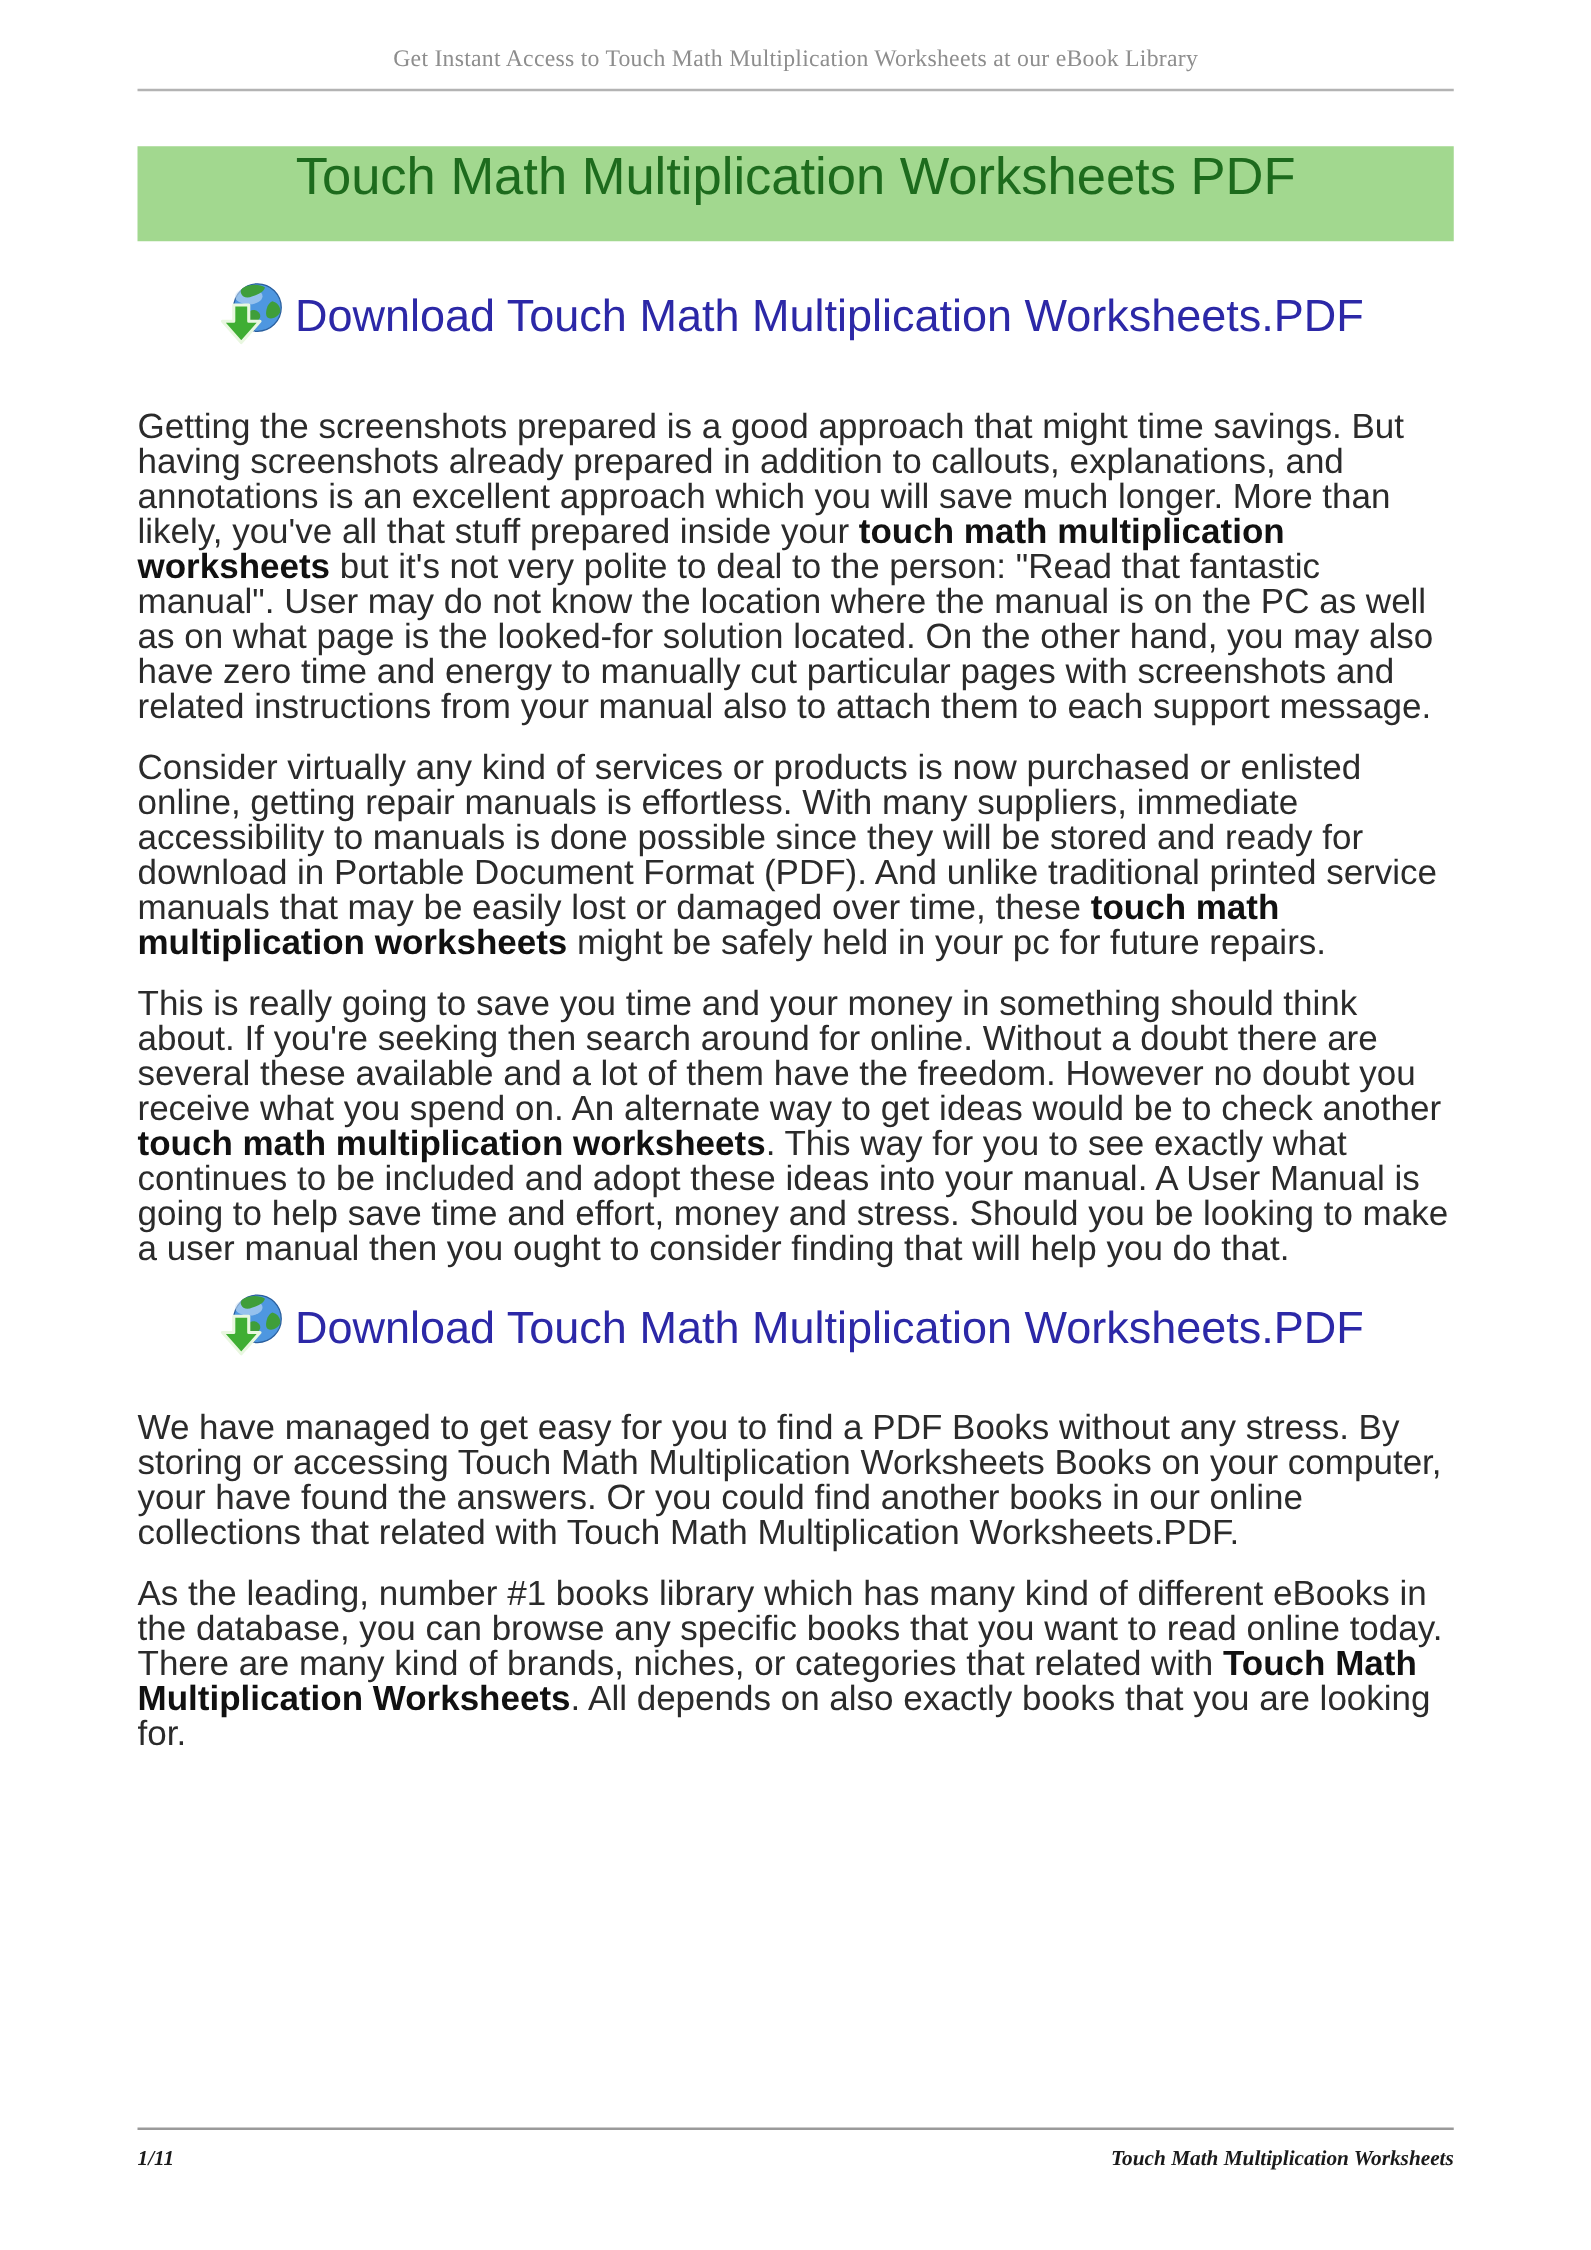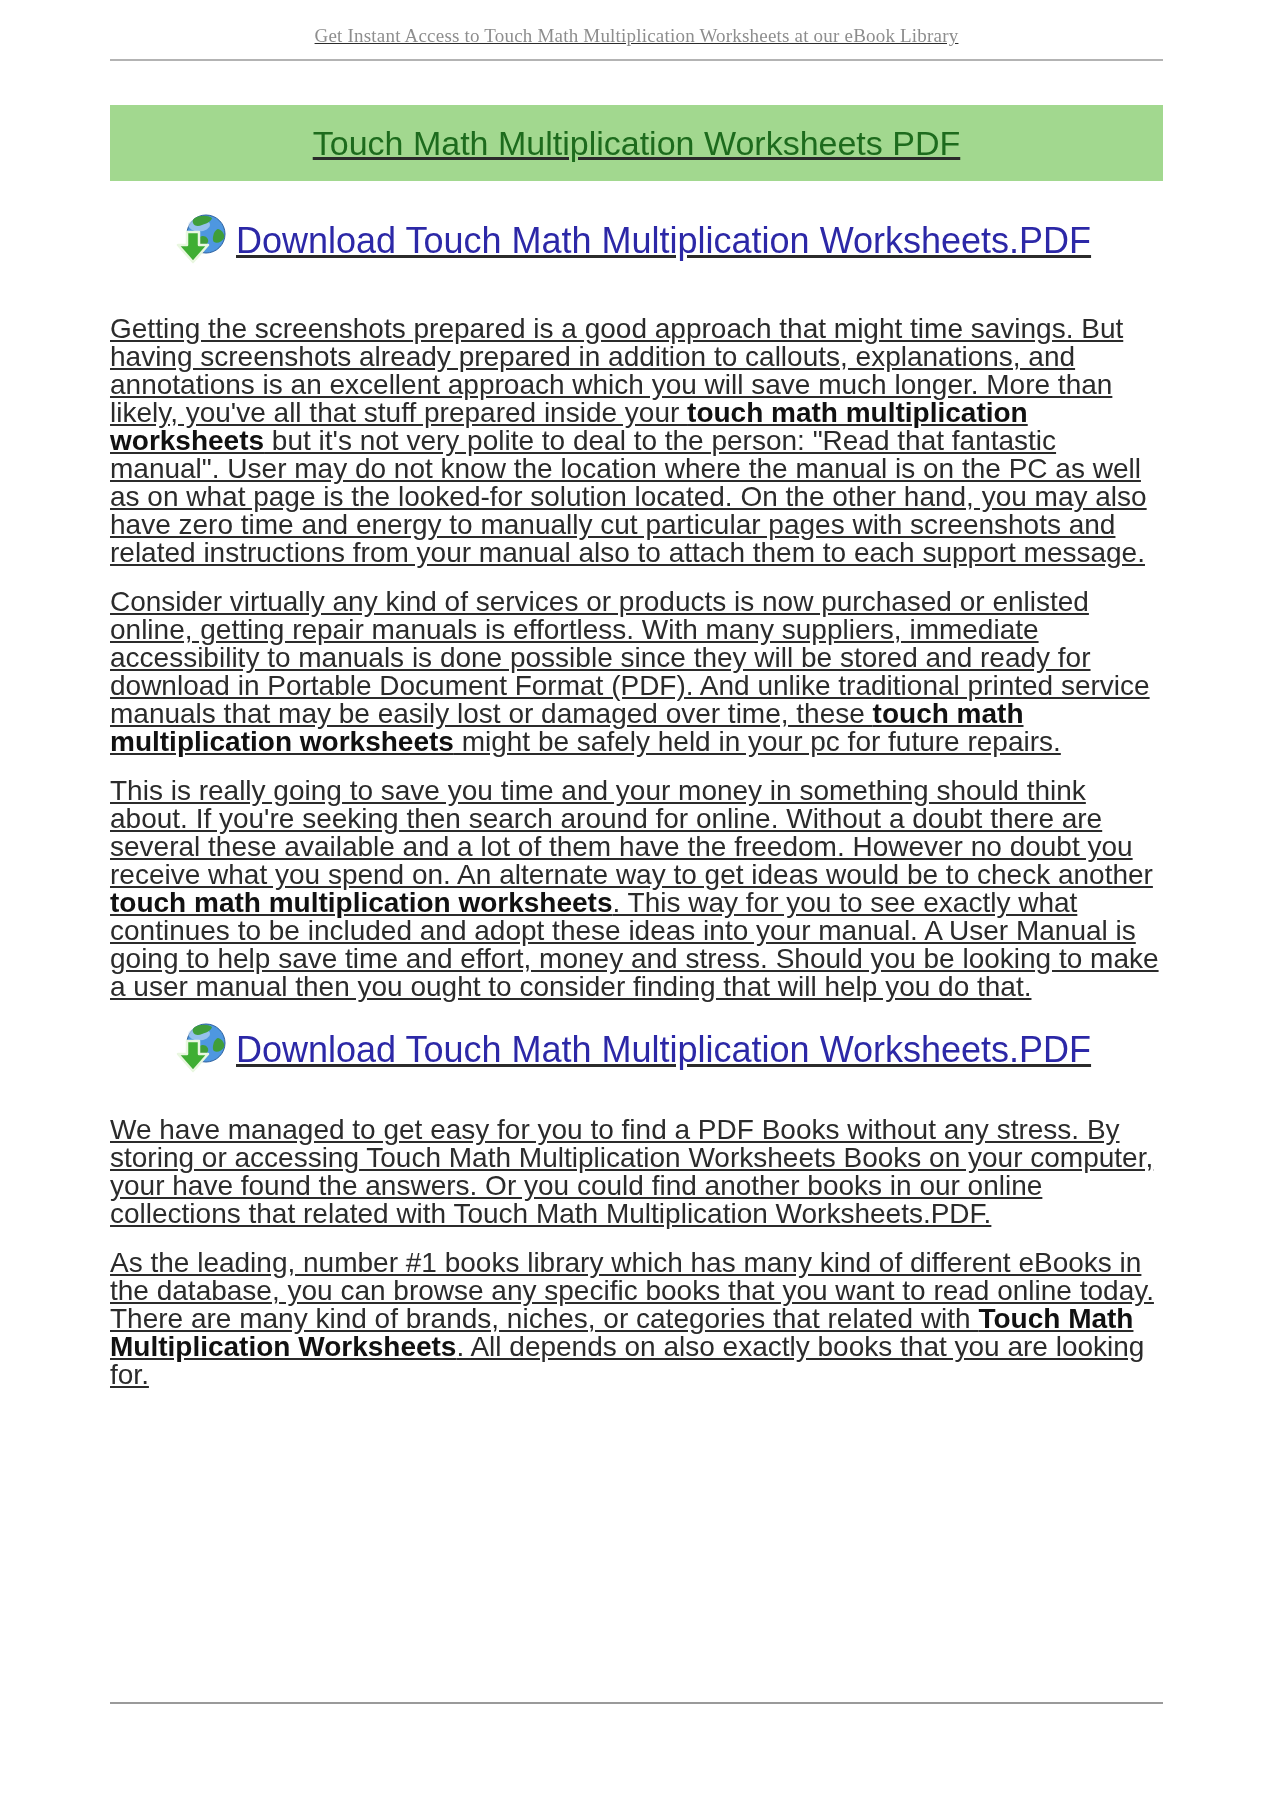--- a/index.html
+++ b/index.html
@@ -5,21 +5,21 @@
   * { margin: 0; padding: 0; box-sizing: border-box; }
   html, body { background: #ffffff; }
   body {
     width: 1273px;
     height: 1800px;
     position: relative;
     overflow: hidden;
     font-family: "Liberation Sans", sans-serif;
     color: var(--body-text, #2b2b2b);
   }
-  .content { margin: 0 110px; text-decoration: underline; }
+  .content { margin: 12px 110px; }
 
   
   .header-note {
     padding-top: 25px;
     text-align: center;
     font-family: "Liberation Serif", serif;
     font-size: 19px;
     color: var(--header-note, #8e8e8e);
     letter-spacing: 0.2px;
   }
@@ -28,23 +28,23 @@
     border-top: 2px solid var(--rule, #b3b3b3);
     margin-top: 12px;
   }
 
   
   .banner {
     margin-top: 44px;
     height: 76px;
     background: var(--banner-bg, #a2d88f);
     color: var(--banner-text, #1d6b1d);
-    font-size: 34px;
+    font-size: 42px;
     display: flex;
-    align-items: center;
+    align-items: flex-start;
     justify-content: center;
     white-space: nowrap;
   }
 
   
   .download-row {
     display: flex;
     align-items: center;
     gap: 9px;
     margin-left: 65px;
@@ -133,13 +133,17 @@
 
   <div class="body-text">
       <p><span>We have managed to get easy for you to find a PDF Books without any stress. By storing or accessing Touch Math Multiplication Worksheets Books on your computer, your have found the answers. Or you could find another books in our online collections that related with Touch Math Multiplication Worksheets.PDF.</span></p>
       <p><span>As the leading, number #1 books library which has many kind of different eBooks in the database, you can browse any specific books that you want to read online today. There are many kind of brands, niches, or categories that related with </span><b>Touch Math Multiplication Worksheets</b><span>. All depends on also exactly books that you are looking for.</span></p>
     </div>
 
 </div>
 
 <div class="footer">
   <hr class="footer-rule">
+  <div class="footer-row">
+    <span>1/11</span>
+    <span>Touch Math Multiplication Worksheets</span>
+  </div>
 </div>
 
 </body></html>

